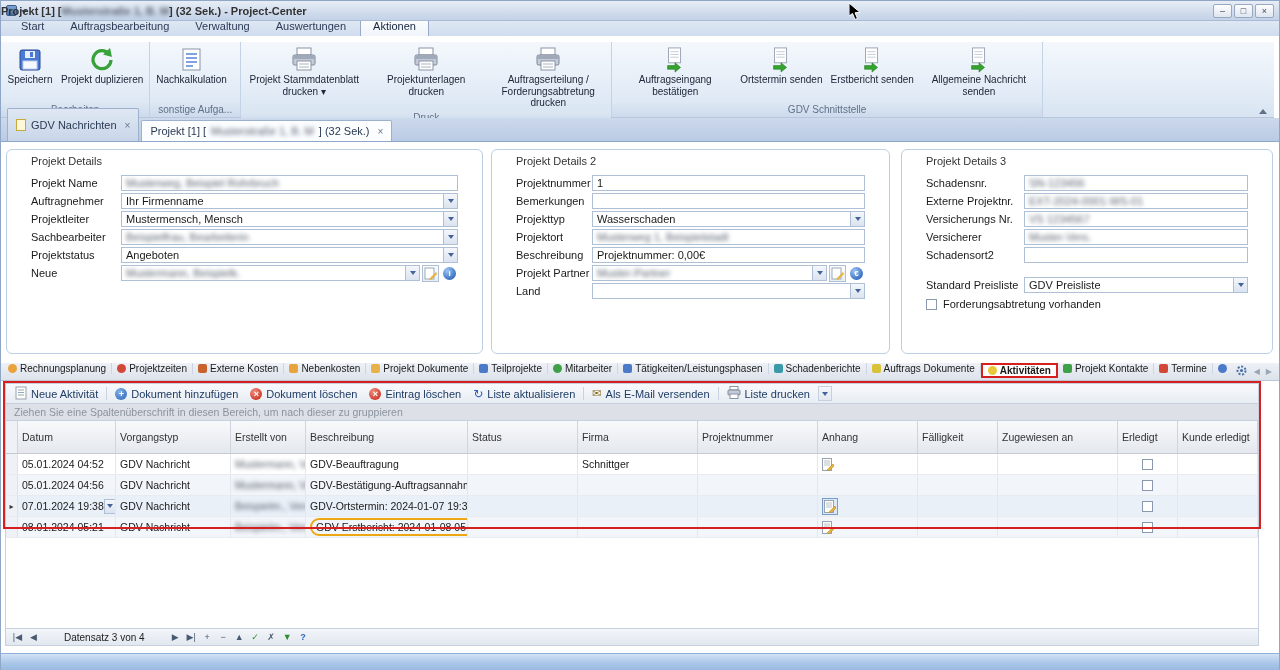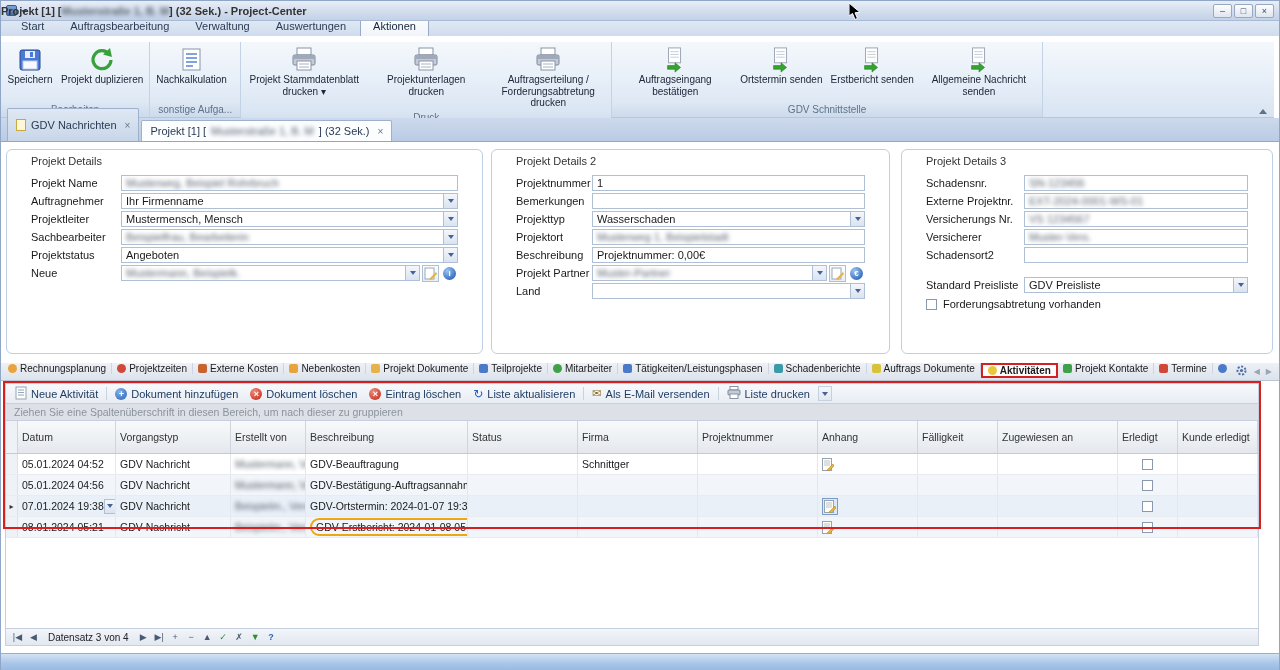--- a/index.html
+++ b/index.html
@@ -94,21 +94,21 @@
   .grow.sel{background:#e9f0f8}
   .gind{border-right:1px solid #dfe3e9;background:#eef1f5;display:flex;align-items:center;justify-content:center;color:#333;font-size:8px;padding:0}
   .celldrop{margin-left:auto;width:13px;height:15px;background:linear-gradient(#f4f7fb,#dae3f0);border:1px solid #aebfd6;display:flex;align-items:center;justify-content:center;flex:none}
   .celldrop::after{content:"";width:0;height:0;border-left:3px solid transparent;border-right:3px solid transparent;border-top:4px solid #44639a}
   .attach-wrap{display:flex;align-items:center}
   .attach-wrap.focus{border:1px solid #7a9cc8;background:#dce9f8;padding:1px}
   .ccenter{justify-content:center}
   .navigator{position:absolute;top:628px;left:4px;width:1254px;height:17px;background:linear-gradient(#f2f5f9,#e2e8f0);border:1px solid #c6d0de;border-top:none;display:flex;align-items:center;gap:5px;padding:0 6px;font-size:10px;color:#3a4a60;z-index:2}
   .nbtn{min-width:11px;text-align:center;font-size:9px;color:#4a5a72}
   .nbtn.green{color:#2f8f2f}.nbtn.blue{color:#2a62b8;font-weight:bold}
-  .ntext{margin:0 4px;color:#222}
+  .ntext{margin:0 20px;color:#222}
 
   .bottombar{position:absolute;left:0;right:0;top:652px;height:18px;background:linear-gradient(#d3e2f4,#a9c6e8 55%,#97b8e0);border-top:1px solid #8fb0d8}
 
   
   .anno-panel{position:absolute;left:2px;top:380px;width:1258px;height:148px;pointer-events:none;z-index:40}
   .anno-ellipse{display:inline-block;padding:0 4px;border-radius:10px;line-height:14px}
   .cursor{position:absolute;left:848px;top:2px;z-index:60;pointer-events:none}
 </style>
 </head>
 <body>

